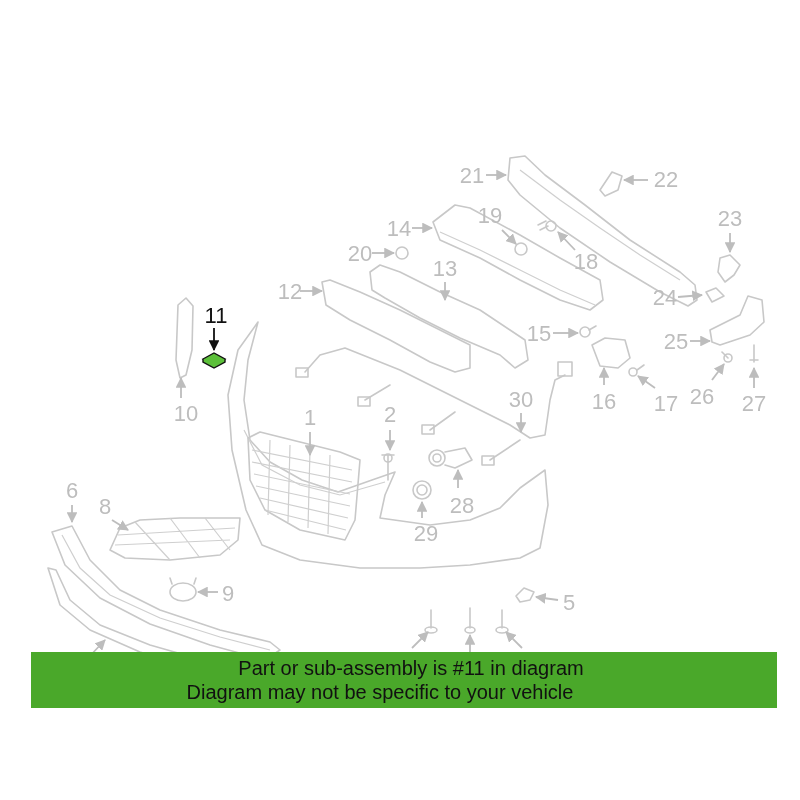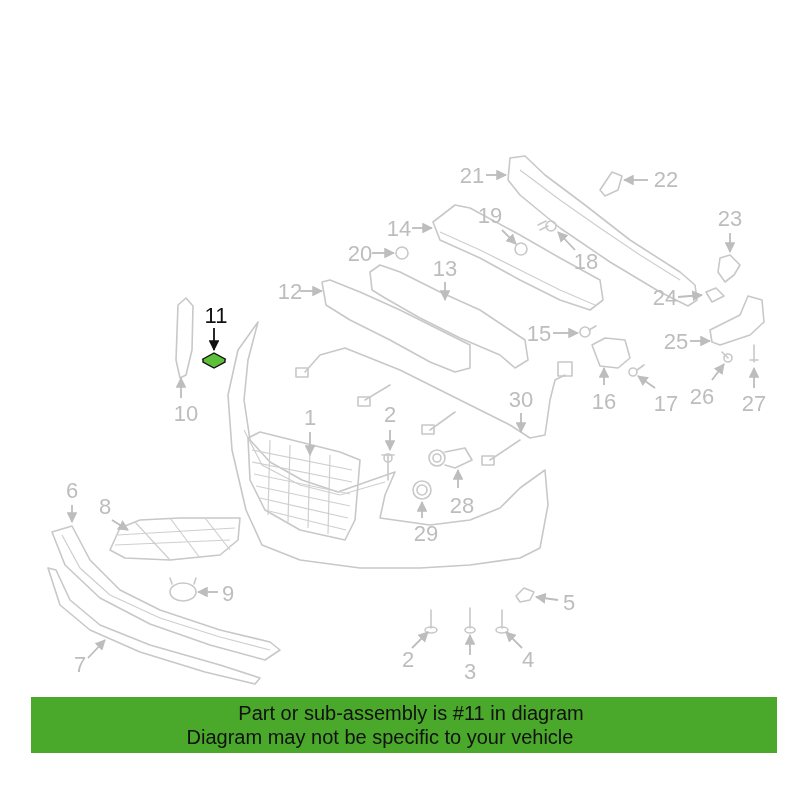--- a/index.html
+++ b/index.html
@@ -4,21 +4,21 @@
 <style>
   html, body { margin:0; padding:0; background:#ffffff; }
   body { width:800px; height:800px; position:relative; overflow:hidden; font-family:"Liberation Sans", sans-serif; }
   #diagram { position:absolute; left:0; top:0; width:800px; height:800px; }
   .lbl { font-family:"Liberation Sans", sans-serif; font-size:22px; fill:#bdbdbd; }
   .lbl-hl { fill:#111111; }
   .ln { stroke:#c8c8c8; stroke-width:1.6; fill:none; stroke-linecap:round; stroke-linejoin:round; }
   .ln2 { stroke:#cfcfcf; stroke-width:1.2; fill:none; }
   .arrow { stroke:#bdbdbd; stroke-width:1.8; fill:none; }
   .banner {
-    position:absolute; left:31px; top:697px; width:746px; height:56px;
+    position:absolute; left:31px; top:652px; width:746px; height:56px;
     background:#4aa82a; color:#111; text-align:center;
     font-family:"Liberation Sans", sans-serif; font-size:20px; line-height:24px;
     display:flex; flex-direction:column; justify-content:center;
   }
   .banner .l1 { padding-left:14px; }
   .banner .l2 { padding-right:48px; }
 </style>
 </head>
 <body>
 

